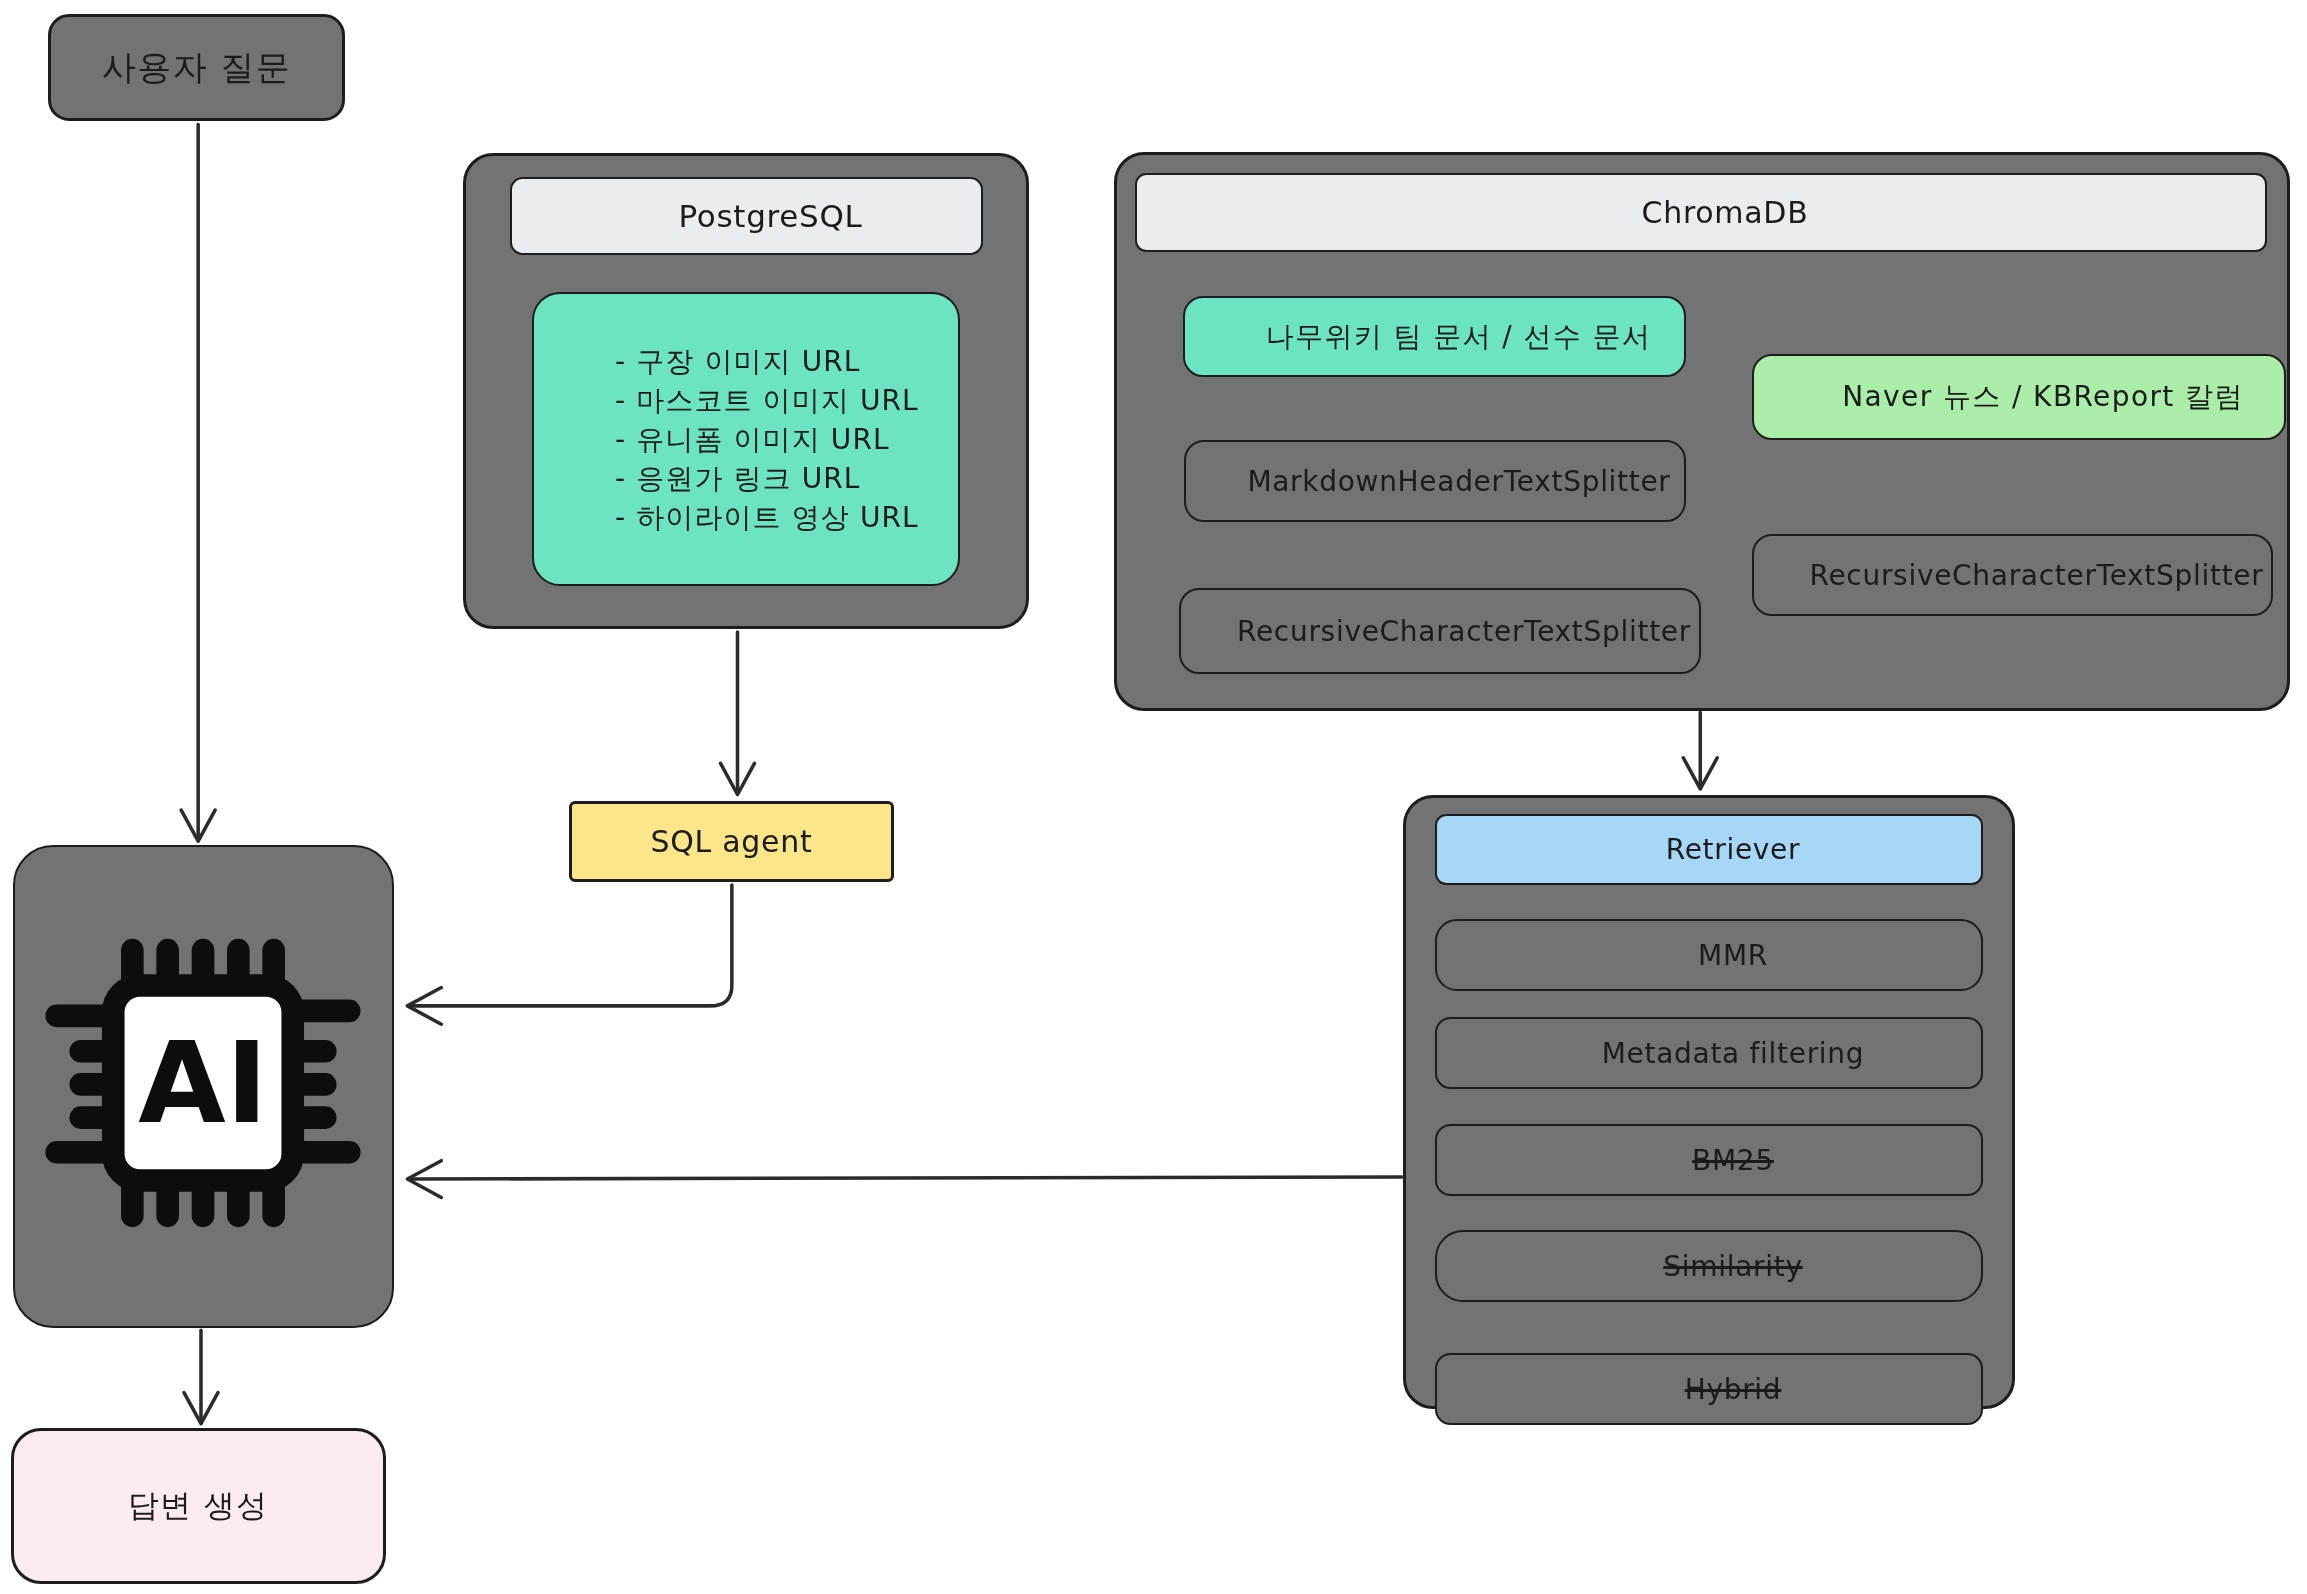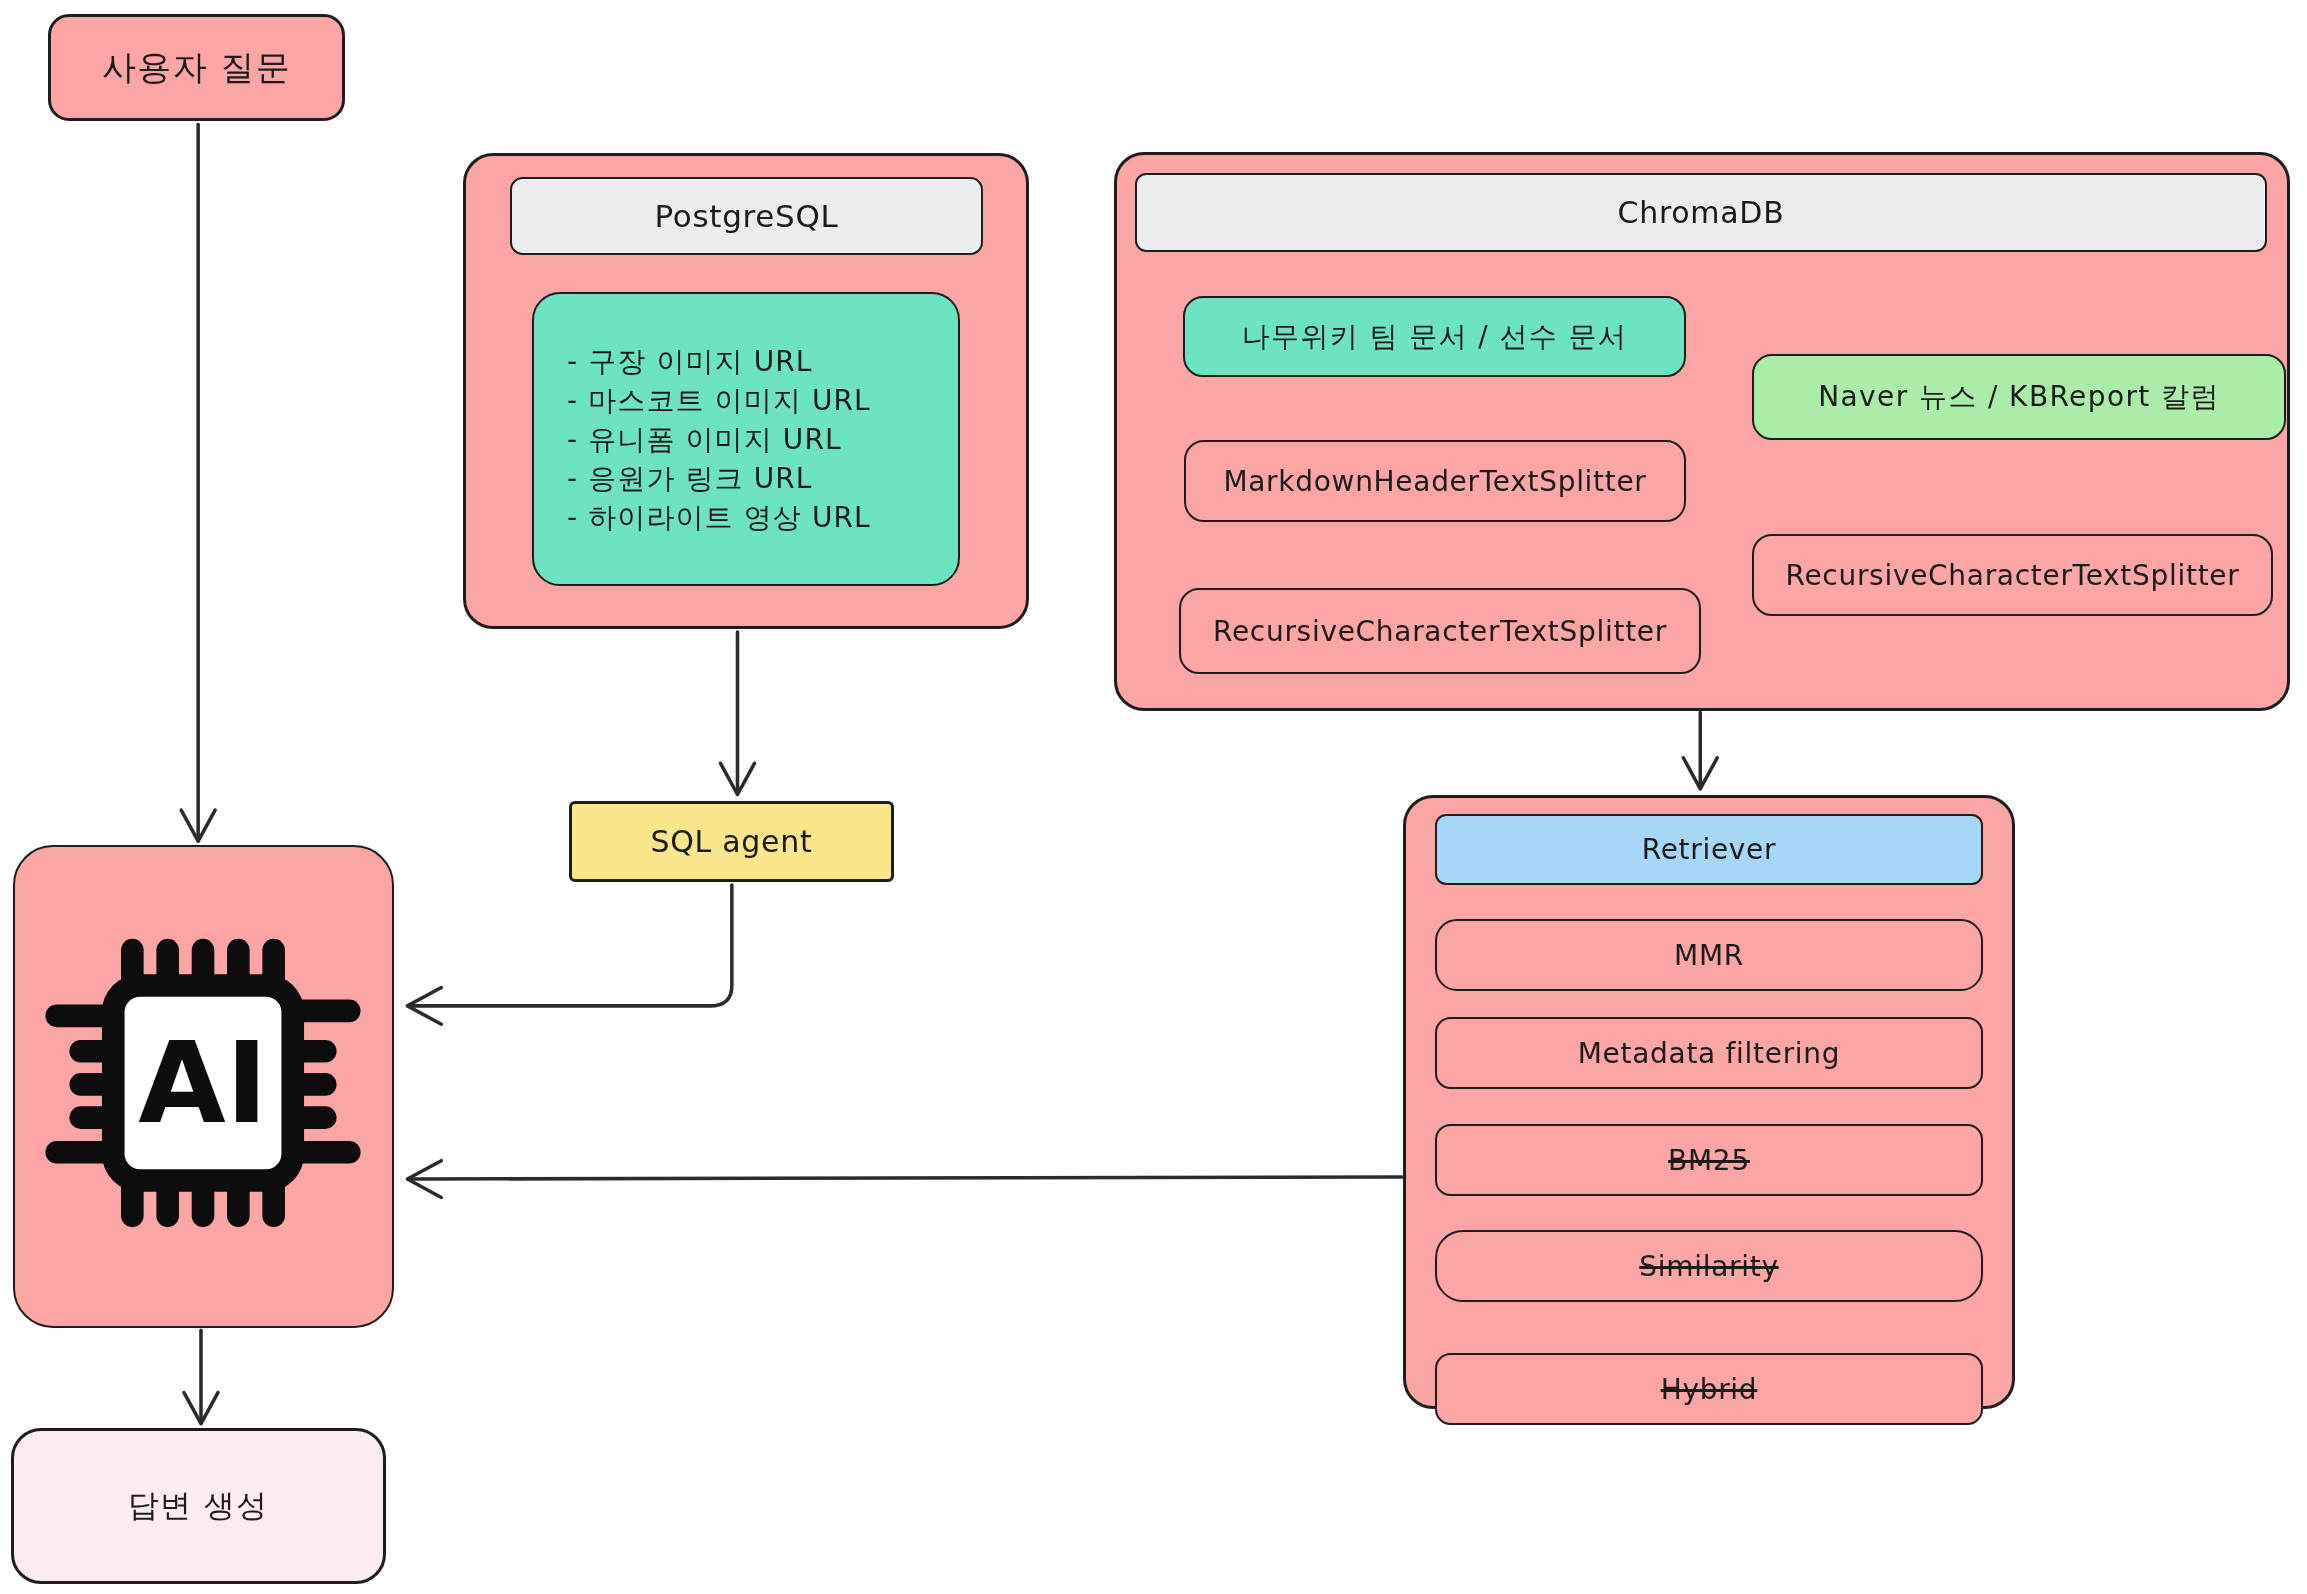--- a/index.html
+++ b/index.html
@@ -1,25 +1,25 @@
 <!DOCTYPE html>
 <html style="font-size:11.3px"><head>
 <meta charset="utf-8">
 <style>
   html,body{margin:0;padding:0;}
   body{
     width:2307px;height:1594px;position:relative;background:#ffffff;
     font-family:"DejaVu Sans",sans-serif;color:#1b1b1b;overflow:hidden;
   }
   .node{
-    position:absolute;box-sizing:border-box;background:#fca5a5;
+    position:absolute;box-sizing:border-box;background:#737373;
     border:3.5px solid #1d1d1d;display:flex;align-items:center;justify-content:center;
     text-align:center;
   }
-  .thin{border-width:2.8px;}
+  .thin{border-width:2.8px;padding-left:48px;}
   .label{letter-spacing:1.4px;}
   .latin{letter-spacing:0.7px;}
   .header-gray{background:#e9edf0;}
   .teal{background:#6ce4c1;}
   .green{background:#a9eda9;margin-left:16px;}
   .yellow{background:#fae588;}
   .blue{background:#a7d7f6;}
   .pink{background:#fcecf2;}
   .struck span{text-decoration:line-through;text-decoration-thickness:2.8px;}
   .pg-list{

